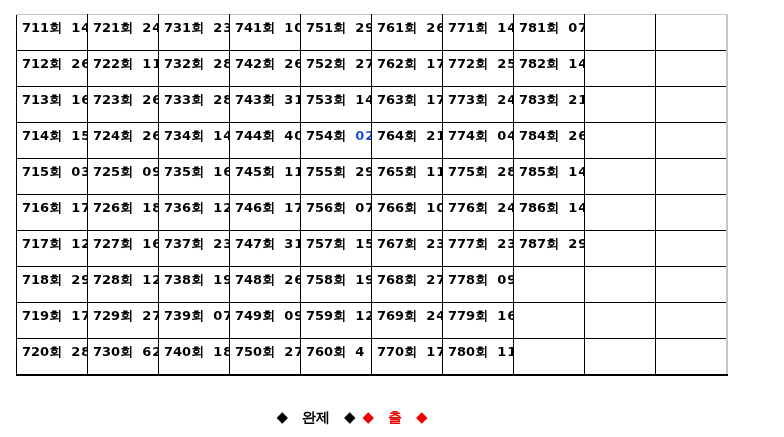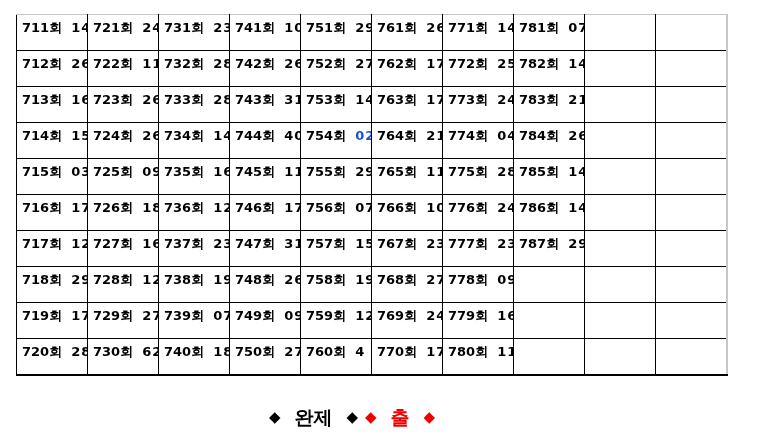--- a/index.html
+++ b/index.html
@@ -56,21 +56,21 @@
     top: 406px;
     width: 784px;
     height: 22px;
     display: flex;
     justify-content: center;
     align-items: center;
     transform: translateX(-40px);
   }
   .legend .item {
     font-weight: bold;
-    font-size: 19px;
+    font-size: 14px;
     line-height: 20px;
   }
   .legend .diamond { font-size: 15px; }
   .legend .black { color: #000000; }
   .legend .red   { color: #ee0000; }
   .gap-lg { margin-right: 14px; }
   .gap-sm { margin-right: 7px; }
 </style>
 </head>
 <body>

